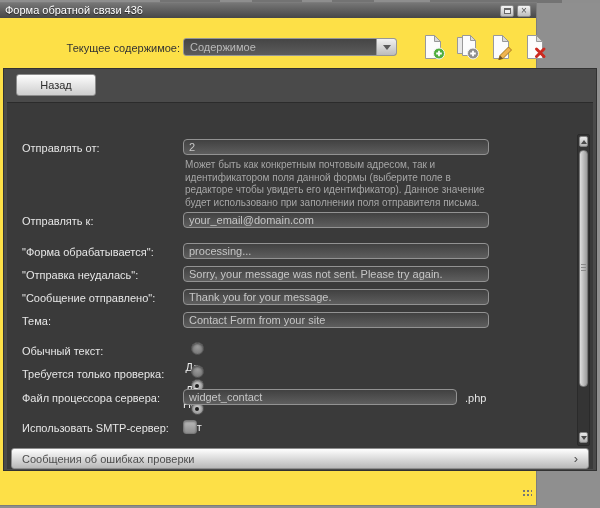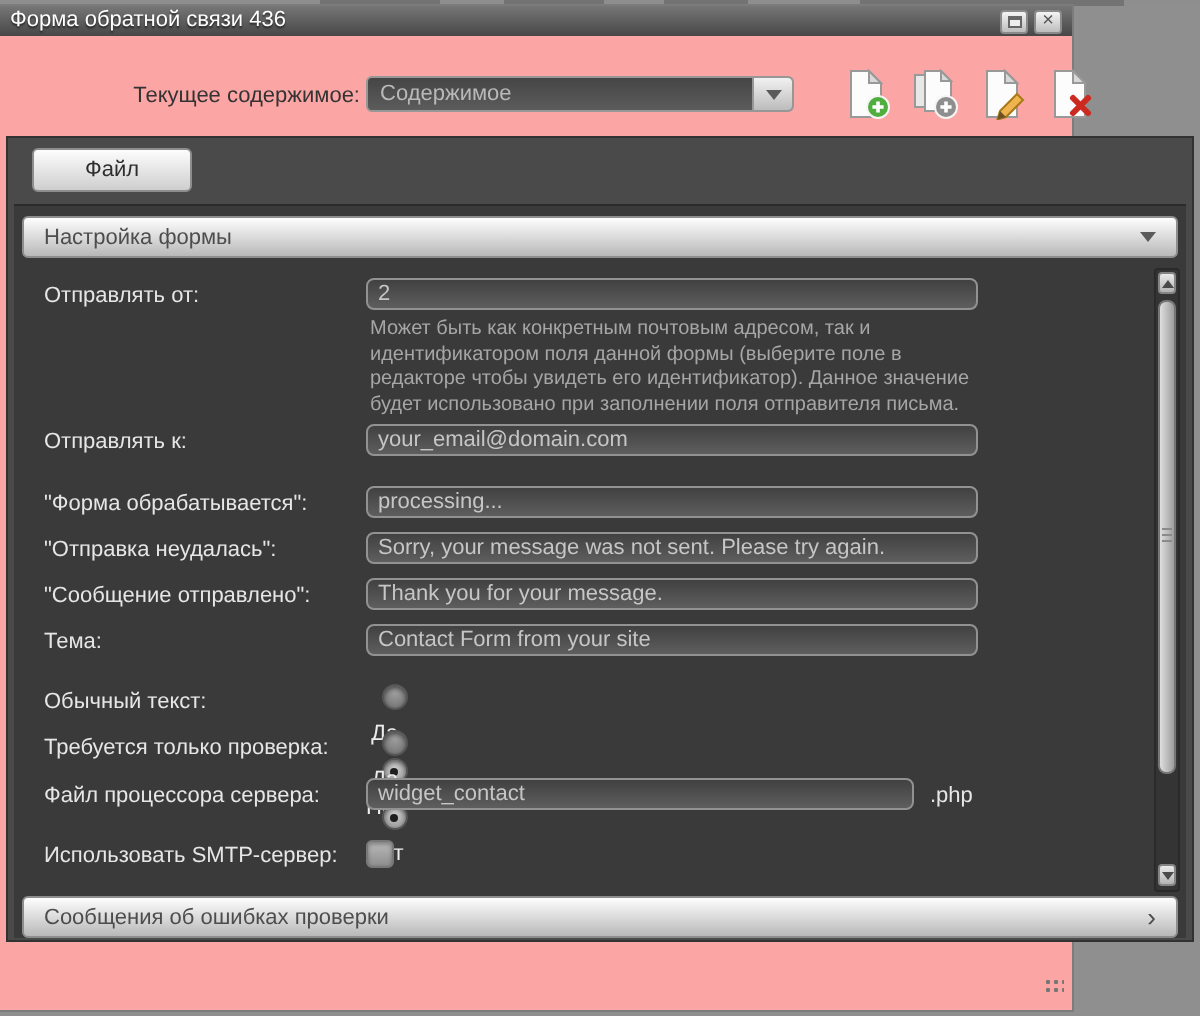--- a/index.html
+++ b/index.html
@@ -8,21 +8,21 @@
     position:relative; overflow:hidden;
     background:#8f8f8f;
     font-family:"Liberation Sans", sans-serif;
   }
   
   .bgstrip { position:absolute; top:0; left:0; width:600px; height:3px; background:#8e8e8e; }
   .bgstrip i { position:absolute; top:0; height:3px; background:#5d5d5d; opacity:.55; }
 
   .window {
     position:absolute; top:3px; left:0; width:536px; height:502px;
-    background:#fca5a5; box-shadow:0 0 0 1px #7c7c7c;
+    background:#fde047; box-shadow:0 0 0 1px #7c7c7c;
   }
   .titlebar {
     position:absolute; top:0; left:0; right:0; height:15px;
     background:linear-gradient(#767676,#474747);
     display:flex; align-items:center; padding:0 5px;
   }
   .title { color:#fff; font-size:11px; line-height:1; text-shadow:0 1px 1px rgba(0,0,0,.6); }
   .winbtns { margin-left:auto; display:flex; gap:3px; }
   .winbtn {
     width:14px; height:12px; border:1px solid #8a8a8a; border-radius:2px;
@@ -197,28 +197,24 @@
     <button class="tool-btn">
       <svg width="26" height="26" viewBox="0 0 26 26">
         <path d="M5.5 1.5 h9 l6 6 v17 h-15 z" fill="#fcfcfc" stroke="#999"></path>
         <path d="M14.5 1.5 l6 6 h-6 z" fill="#d9d9d9" stroke="#999"></path>
         <path d="M14.5 15 l7.5 7.5 M22 15 l-7.5 7.5" stroke="#cc2a20" stroke-width="3" stroke-linecap="round"></path>
       </svg>
     </button>
   </div>
 
   <div class="dark-outer">
-    <button class="btn back-btn">Файл</button>
+    <button class="btn back-btn">Назад</button>
 
     <div class="acc-zone">
 
-      <div class="acc-header" id="hdr-form">
-        <span>Настройка формы</span>
-        <span class="chev tri-down"></span>
-      </div>
 
       <span class="flabel" style="top:39px">Отправлять от:</span>
       <input class="field" style="top: 36px;" value="2">
       <div class="help">Может быть как конкретным почтовым адресом, так и идентификатором поля данной формы (выберите поле в редакторе чтобы увидеть его идентификатор). Данное значение будет использовано при заполнении поля отправителя письма.</div>
 
       <span class="flabel" style="top:112px">Отправлять к:</span>
       <input class="field" style="top: 109px;" value="your_email@domain.com">
 
       <span class="flabel" style="top:143px">"Форма обрабатывается":</span>
       <input class="field" style="top: 140px;" value="processing...">

